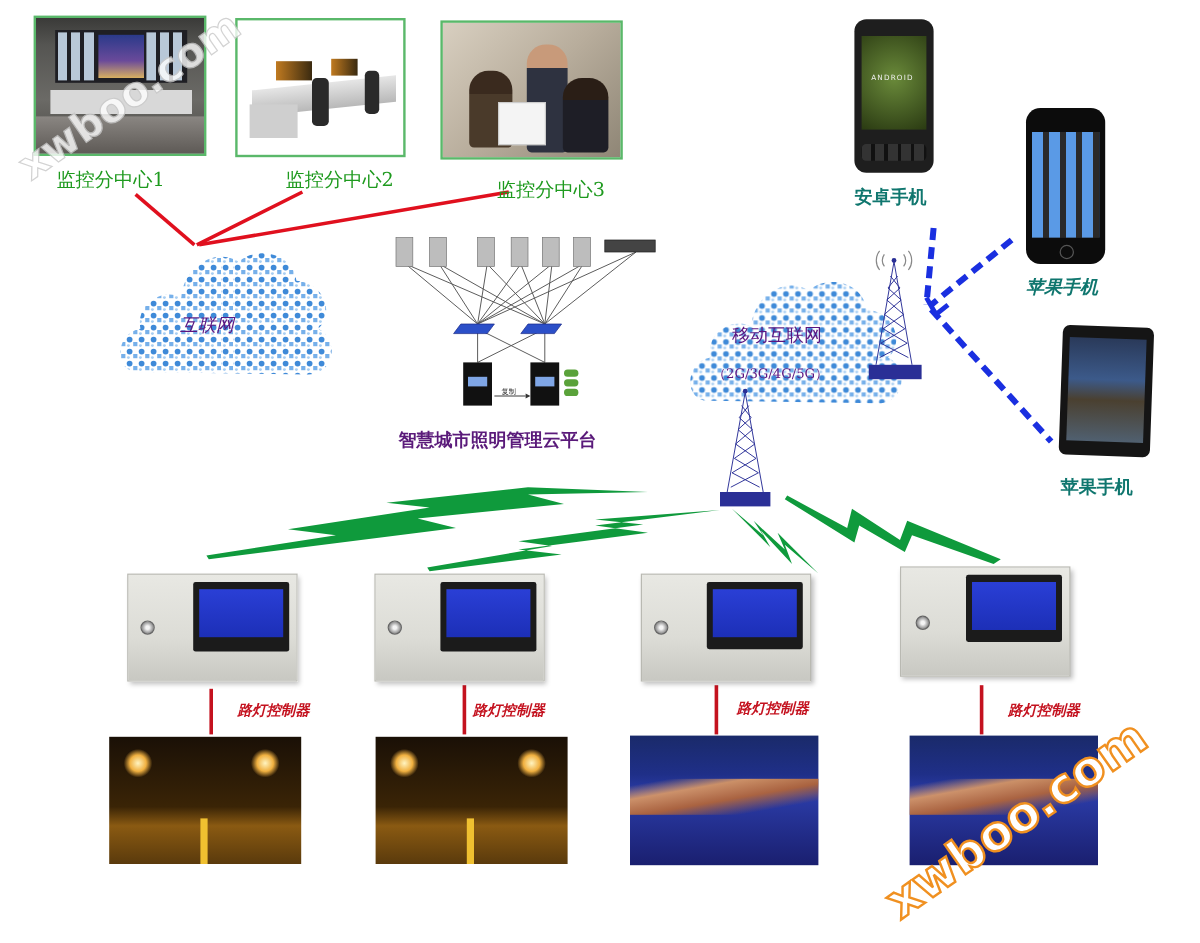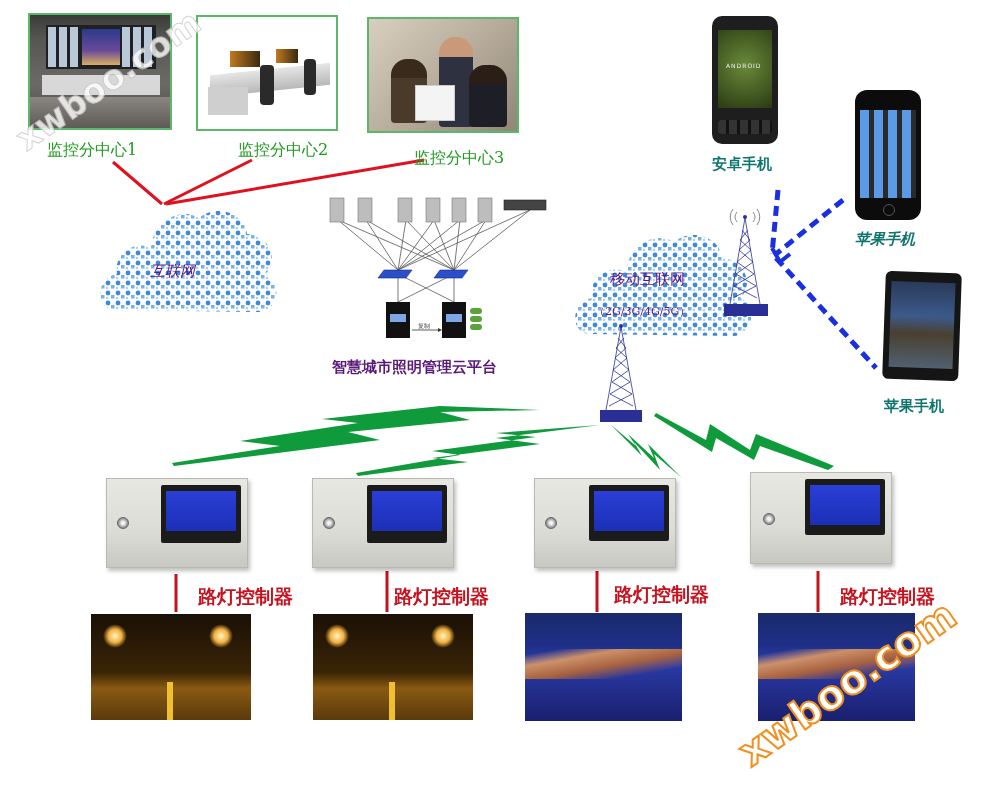--- a/index.html
+++ b/index.html
@@ -1,20 +1,20 @@
 <!DOCTYPE html>
 <html><head>
 <meta charset="utf-8">
 <style>
   html, body { margin:0; padding:0; background:#ffffff; }
   #stage { position:relative; width:1000px; height:786px; overflow:hidden; background:#ffffff; font-family:"DejaVu Sans", sans-serif;padding-left:43px; }
   .abs { position:absolute; }
   .lbl-green { color:#1e9a1e; font-size:16px; font-family:"DejaVu Serif", serif; white-space:nowrap; }
   .lbl-blue { color:#0f766e; font-size:15px; font-weight:bold; white-space:nowrap; }
-  .lbl-red { color:#c4121f; font-size:19px; font-weight:bold; white-space:nowrap; }
+  .lbl-red { color:#c4121f; font-size:12px; font-weight:bold; white-space:nowrap;font-style:italic; }
   .lbl-purple { color:#5a1a7a; font-size:15px; font-weight:bold; white-space:nowrap; }
   .cloud-text { color:#5b1680; font-size:15px; font-family:"DejaVu Serif", serif; white-space:nowrap; }
   .photo { border:2px solid #5ab86a; overflow:hidden; }
   .ctrl-box { background:linear-gradient(180deg,#e8e8e3 0%,#dcdcd6 60%,#c8c8c2 100%); border:1px solid #b9b9b2; box-shadow:2px 3px 4px rgba(0,0,0,0.25); }
   .ctrl-screen { background:#1b1b1b; border-radius:2px; }
   .ctrl-lcd { background:linear-gradient(180deg,#2a3fd6 0%,#1c2fb7 100%); }
   .ctrl-lock { width:10px; height:10px; border-radius:50%; background:radial-gradient(circle,#f4f4f4 20%,#8b8b8b 70%); border:1px solid #666; }
   .road { background:linear-gradient(180deg,#1a1006 0%,#3a2406 55%,#8a5a12 70%,#5a3a0c 100%); }
   .port { background:linear-gradient(180deg,#1a2a6a 0%,#1f2f88 30%,#2b3ca8 45%,#1a1f6f 100%); }
   .watermark { color:#ffffff; font-family:"DejaVu Sans", sans-serif; font-weight:bold; white-space:nowrap; pointer-events:none; }

